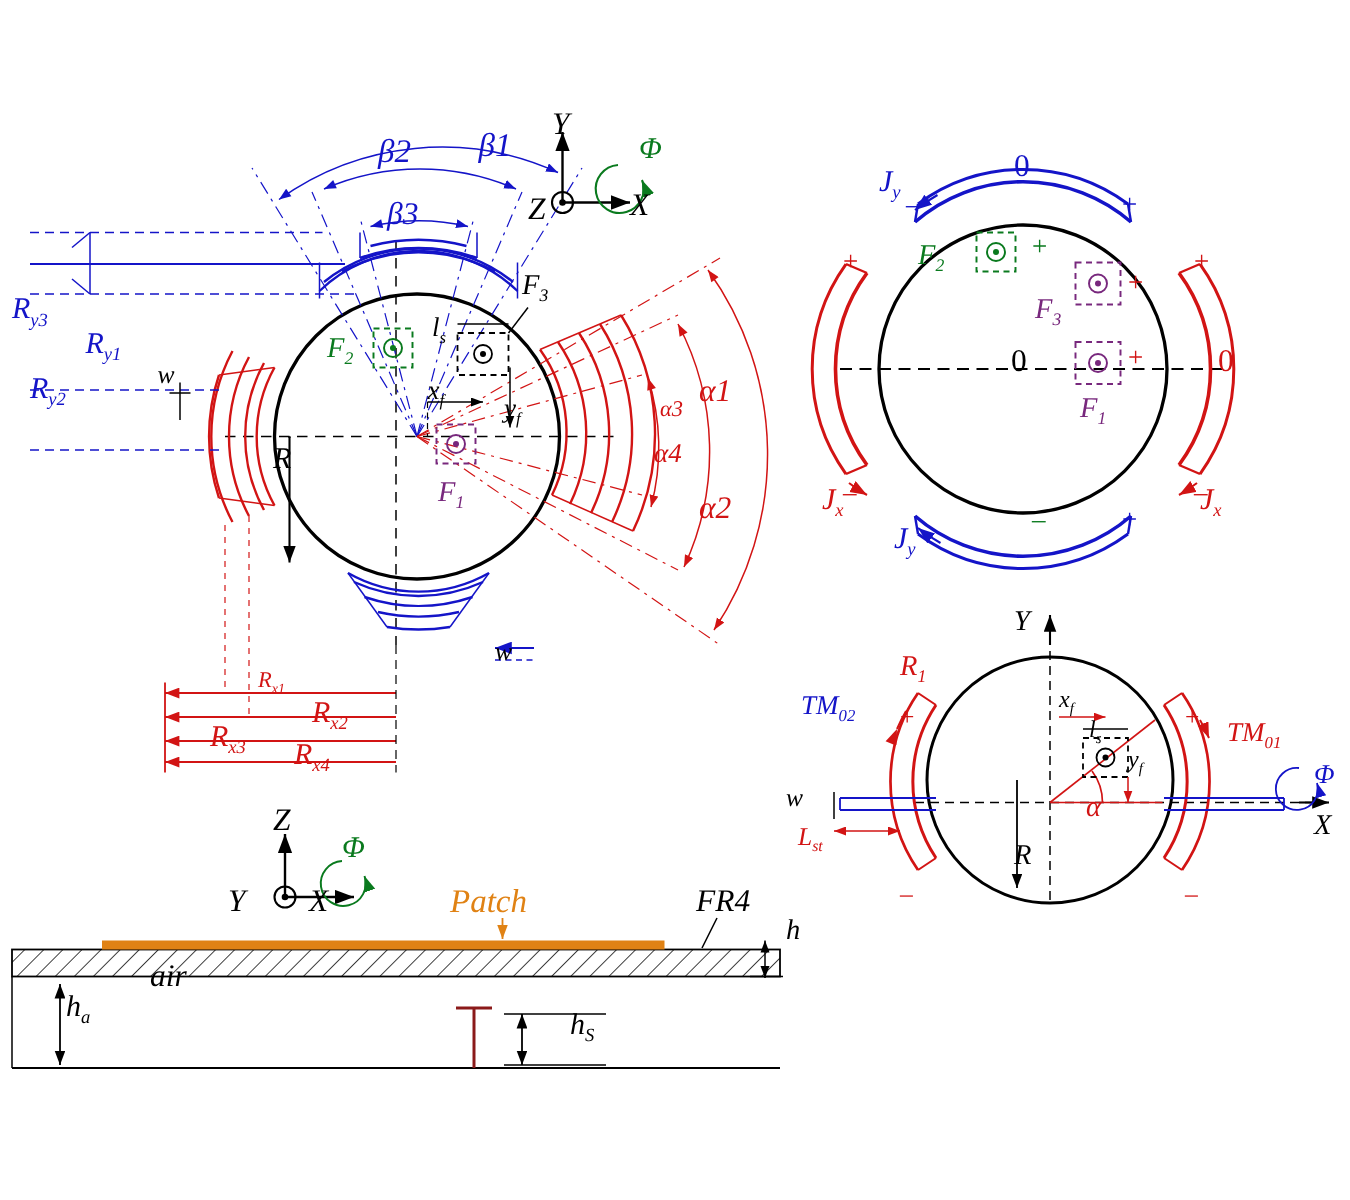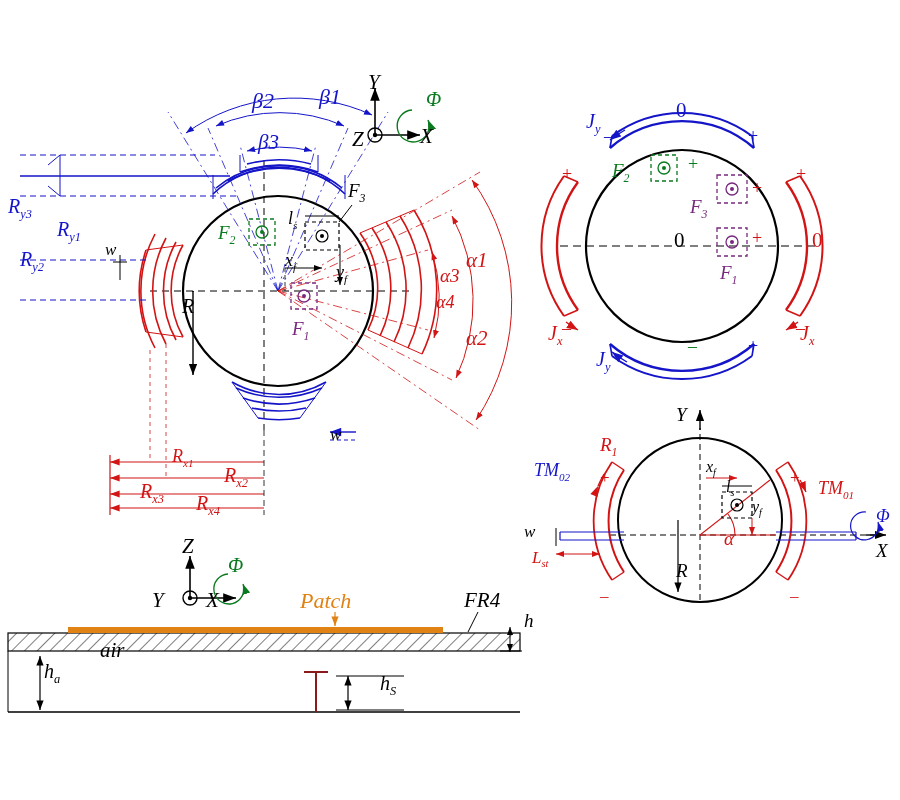--- a/index.html
+++ b/index.html
@@ -290,32 +290,32 @@
     <path d="M228 574 A15 15 0 1 0 243 584" fill="none" stroke="#0a7a1e" stroke-width="1.3" marker-end="url(#arrG)"></path>
   </g>
 </svg>
 
 <div class="lbl blue it" style="left:319px;top:84px;font-size:22px;"><span>β1</span></div>
 <div class="lbl blue it" style="left:252px;top:88px;font-size:22px;"><span>β2</span></div>
 <div class="lbl blue it" style="left:258px;top:130px;font-size:21px;"><span>β3</span></div>
 
 <div class="lbl red it" style="left:466px;top:248px;font-size:21px;"><span>α1</span></div>
 <div class="lbl red it" style="left:466px;top:326px;font-size:21px;"><span>α2</span></div>
-<div class="lbl red it" style="left:440px;top:265px;font-size:19px;"><span>α3</span></div>
+<div class="lbl red it" style="left:440px;top:265px;font-size:15px;"><span>α3</span></div>
 <div class="lbl red it" style="left:436px;top:292px;font-size:18px;"><span>α4</span></div>
 
 <div class="lbl blue it" style="left:8px;top:195px;font-size:20px;"><span>R</span><sub>y3</sub></div>
 <div class="lbl blue it" style="left:57px;top:218px;font-size:20px;"><span>R</span><sub>y1</sub></div>
 <div class="lbl blue it" style="left:20px;top:248px;font-size:20px;"><span>R</span><sub>y2</sub></div>
 
 <div class="lbl black it" style="left:105px;top:240px;font-size:17px;"><span>w</span></div>
 <div class="lbl black it" style="left:330px;top:425px;font-size:17px;"><span>w</span></div>
 
-<div class="lbl red it" style="left:172px;top:446px;font-size:18px;"><span>R</span><sub>x1</sub></div>
-<div class="lbl red it" style="left:224px;top:464px;font-size:20px;"><span>R</span><sub>x2</sub></div>
+<div class="lbl red it" style="left:172px;top:446px;font-size:15px;"><span>R</span><sub>x1</sub></div>
+<div class="lbl red it" style="left:208px;top:464px;font-size:20px;"><span>R</span><sub>x2</sub></div>
 <div class="lbl red it" style="left:140px;top:480px;font-size:20px;"><span>R</span><sub>x3</sub></div>
 <div class="lbl red it" style="left:196px;top:492px;font-size:20px;"><span>R</span><sub>x4</sub></div>
 
 <div class="lbl black it" style="left:182px;top:295px;font-size:20px;"><span>R</span></div>
 
 <div class="lbl purple it" style="left:292px;top:318px;font-size:19px;"><span>F</span><sub>1</sub></div>
 <div class="lbl green it" style="left:218px;top:222px;font-size:19px;"><span>F</span><sub>2</sub></div>
 <div class="lbl black it" style="left:348px;top:180px;font-size:19px;"><span>F</span><sub>3</sub></div>
 <div class="lbl black it" style="left:288px;top:208px;font-size:18px;"><span>l</span><sub>s</sub></div>
 <div class="lbl black it" style="left:285px;top:250px;font-size:18px;"><span>x</span><sub>f</sub></div>

